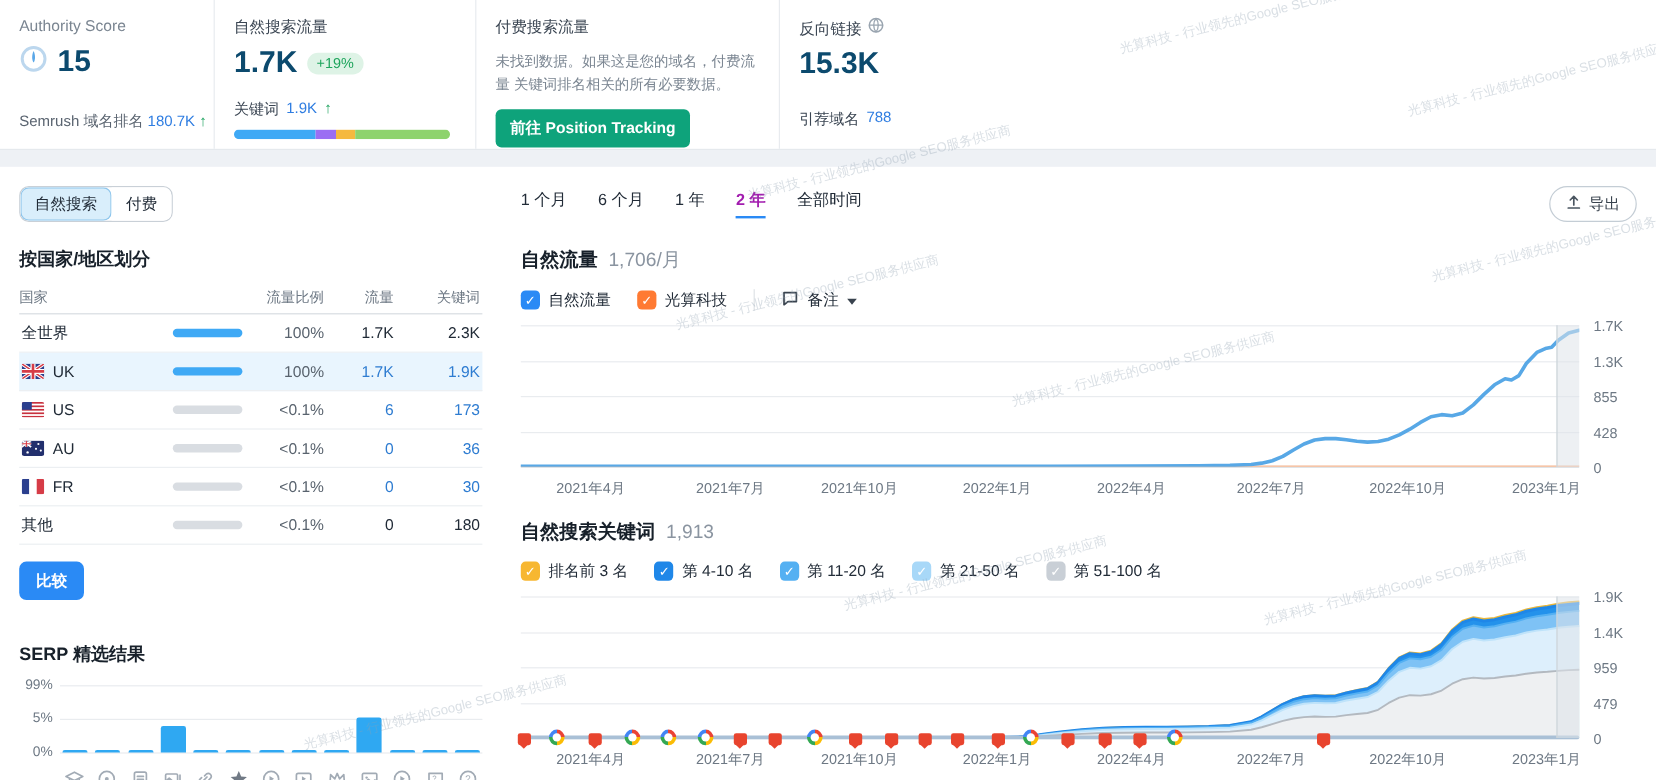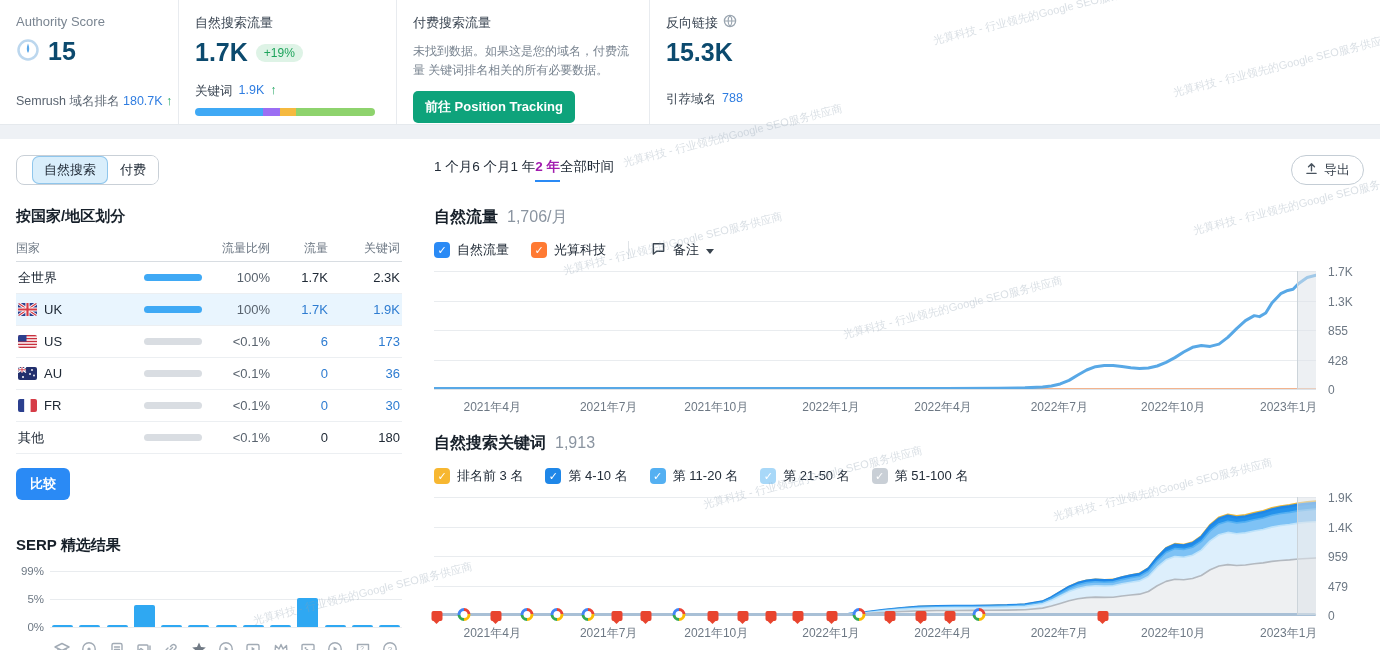--- a/index.html
+++ b/index.html
@@ -35,21 +35,21 @@
   .ref-row { position:absolute; bottom:16px; left:16px; font-size:12.5px; color:#3a4552; display:flex; gap:6px; }
 
   
   .main { position:relative; margin-top:14px; height:511px; background:#fff; display:flex; }
   .left { width:420px; padding:16px 18px 0 16px; flex:none; }
   .right { flex:1; padding:16px 16px 0 14px; position:relative; }
 
   
   .tabgroup { display:inline-flex; border:1px solid #c9d0d7; border-radius:8px; overflow:hidden; }
   .tabgroup .tab { font-size:13px; padding:5px 12px; background:#fff; cursor:pointer; color:#222c38; }
-  .tabgroup .tab.active { background:#d9eefb; box-shadow:inset 0 0 0 1px #8fc6ec; border-radius:7px;margin-left:15px; }
+  .tabgroup .tab.active { background:#d9eefb; box-shadow:inset 0 0 0 1px #8fc6ec; border-radius:7px; }
   .sec-title { font-size:15px; font-weight:bold; margin-top:22px; color:#17202a; }
 
   
   .ctable { margin-top:10px; font-size:13px; }
   .crow { display:grid; grid-template-columns:1fr 64px 62px 58px 72px; align-items:center;
     height:32px; border-bottom:1px solid #eceff2; padding-right:2px; }
   .crow.head { color:#6d7884; font-size:12px; border-bottom:1px solid #d8dde2; height:26px; }
   .crow.head .h-share { grid-column:2/4; text-align:right; }
   .crow.head .h-right { text-align:right; }
   .crow.selected { background:#e9f5fe; }
@@ -72,21 +72,21 @@
   .serp-plot { position:relative; flex:1; height:56px; }
   .serp-grid { position:absolute; left:0; right:0; height:1px; background:#e9ecef; }
   .serp-bars { position:absolute; left:0; right:0; bottom:0; top:0; display:flex; justify-content:space-between;
     align-items:flex-end; padding:0 2px; }
   .serp-bar { width:21px; background:#2fa8f2; border-radius:2px 2px 0 0; }
   .serp-icons { display:flex; justify-content:space-between; margin:12px 0 0 34px; padding:0 2px; }
   .serp-icons .sicon { width:20px; height:20px; display:flex; align-items:center; justify-content:center; }
 
   
   .time-row { display:flex; align-items:center; }
-  .time-tabs { display:flex; font-size:13.5px; }
+  .time-tabs { display:flex; gap:26px; font-size:13.5px; }
   .time-tab { color:#222c38; cursor:pointer; padding-bottom:4px; }
   .time-tab.active { color:#a21caf; font-weight:bold; border-bottom:2px solid #2a8af5; }
   .export-btn { margin-left:auto; display:flex; align-items:center; gap:6px; border:1px solid #c4cdd5;
     background:#fff; border-radius:16px; font-size:13px; color:#39434e; padding:5px 13px; cursor:pointer; }
   .chart-title { margin-top:22px; font-size:16px; font-weight:bold; color:#17202a; display:flex; gap:9px; align-items:baseline; }
   .chart-sub { font-weight:normal; color:#8a94a0; }
   .legend-row { display:flex; align-items:center; gap:22px; margin-top:13px; font-size:13px; color:#222c38; }
   .legend-item { display:flex; align-items:center; gap:7px; cursor:pointer; }
   .cbx { width:16px; height:16px; border-radius:4px; color:#fff; font-size:11px; display:flex;
     align-items:center; justify-content:center; }

